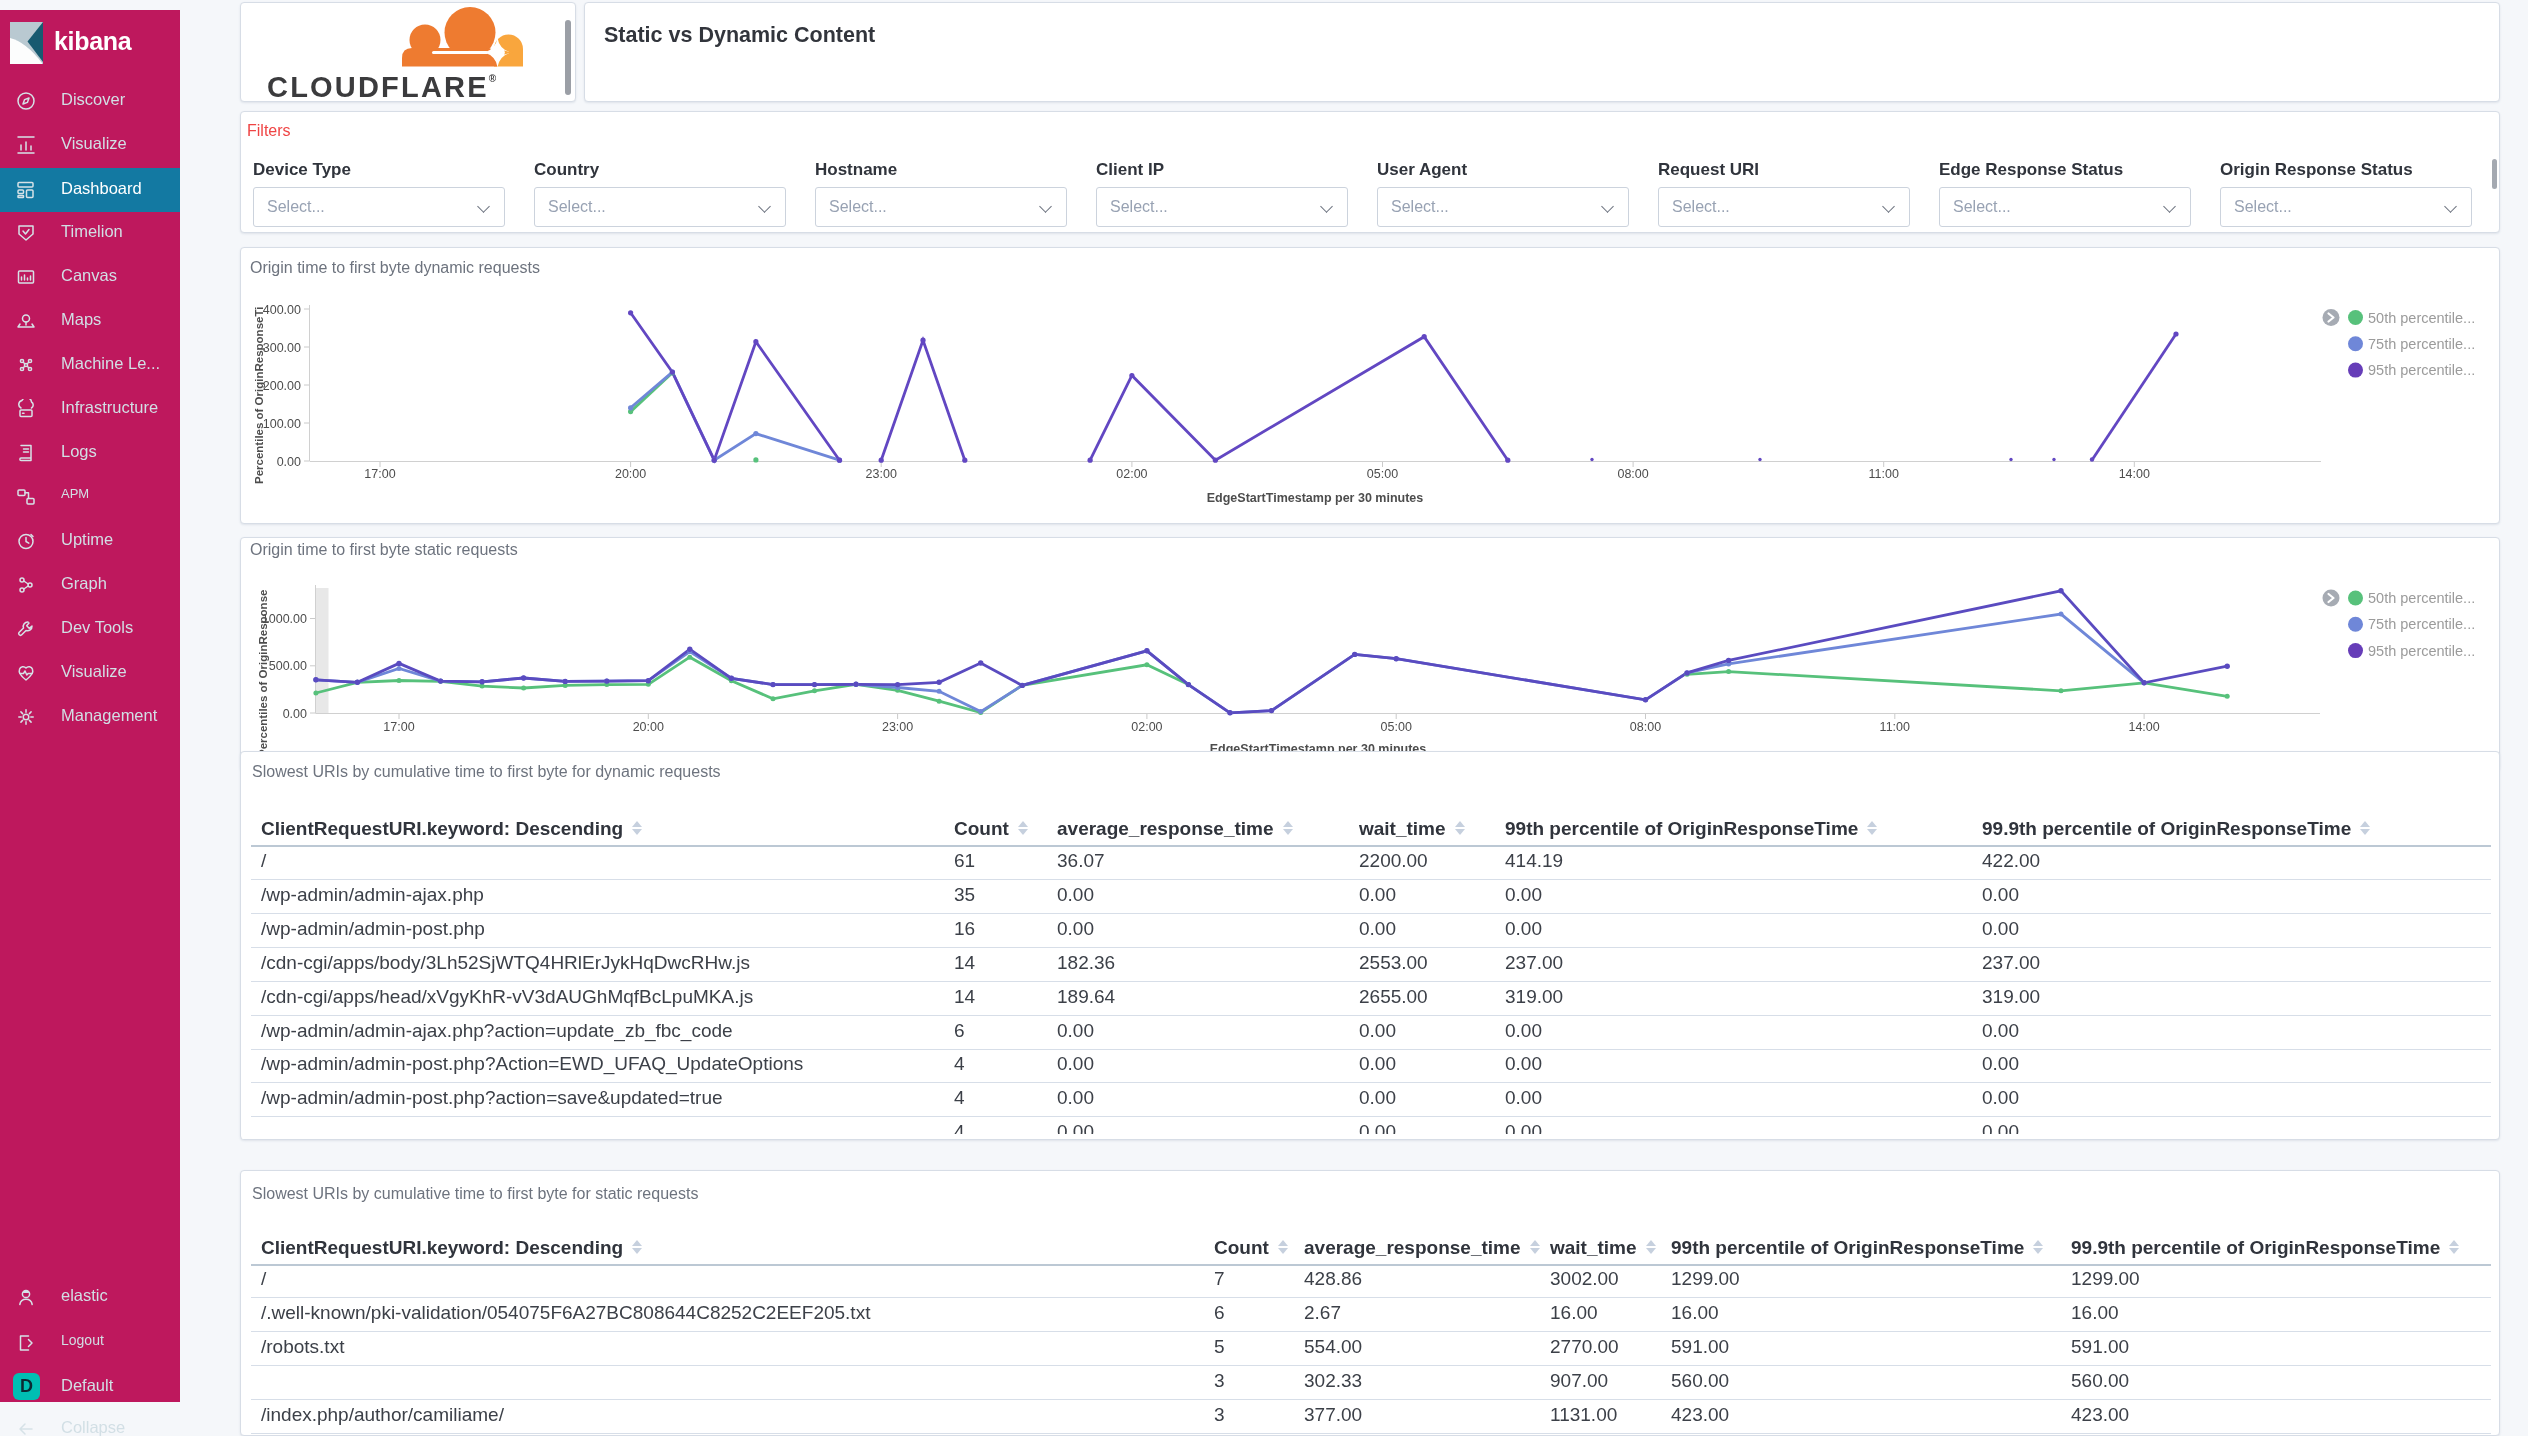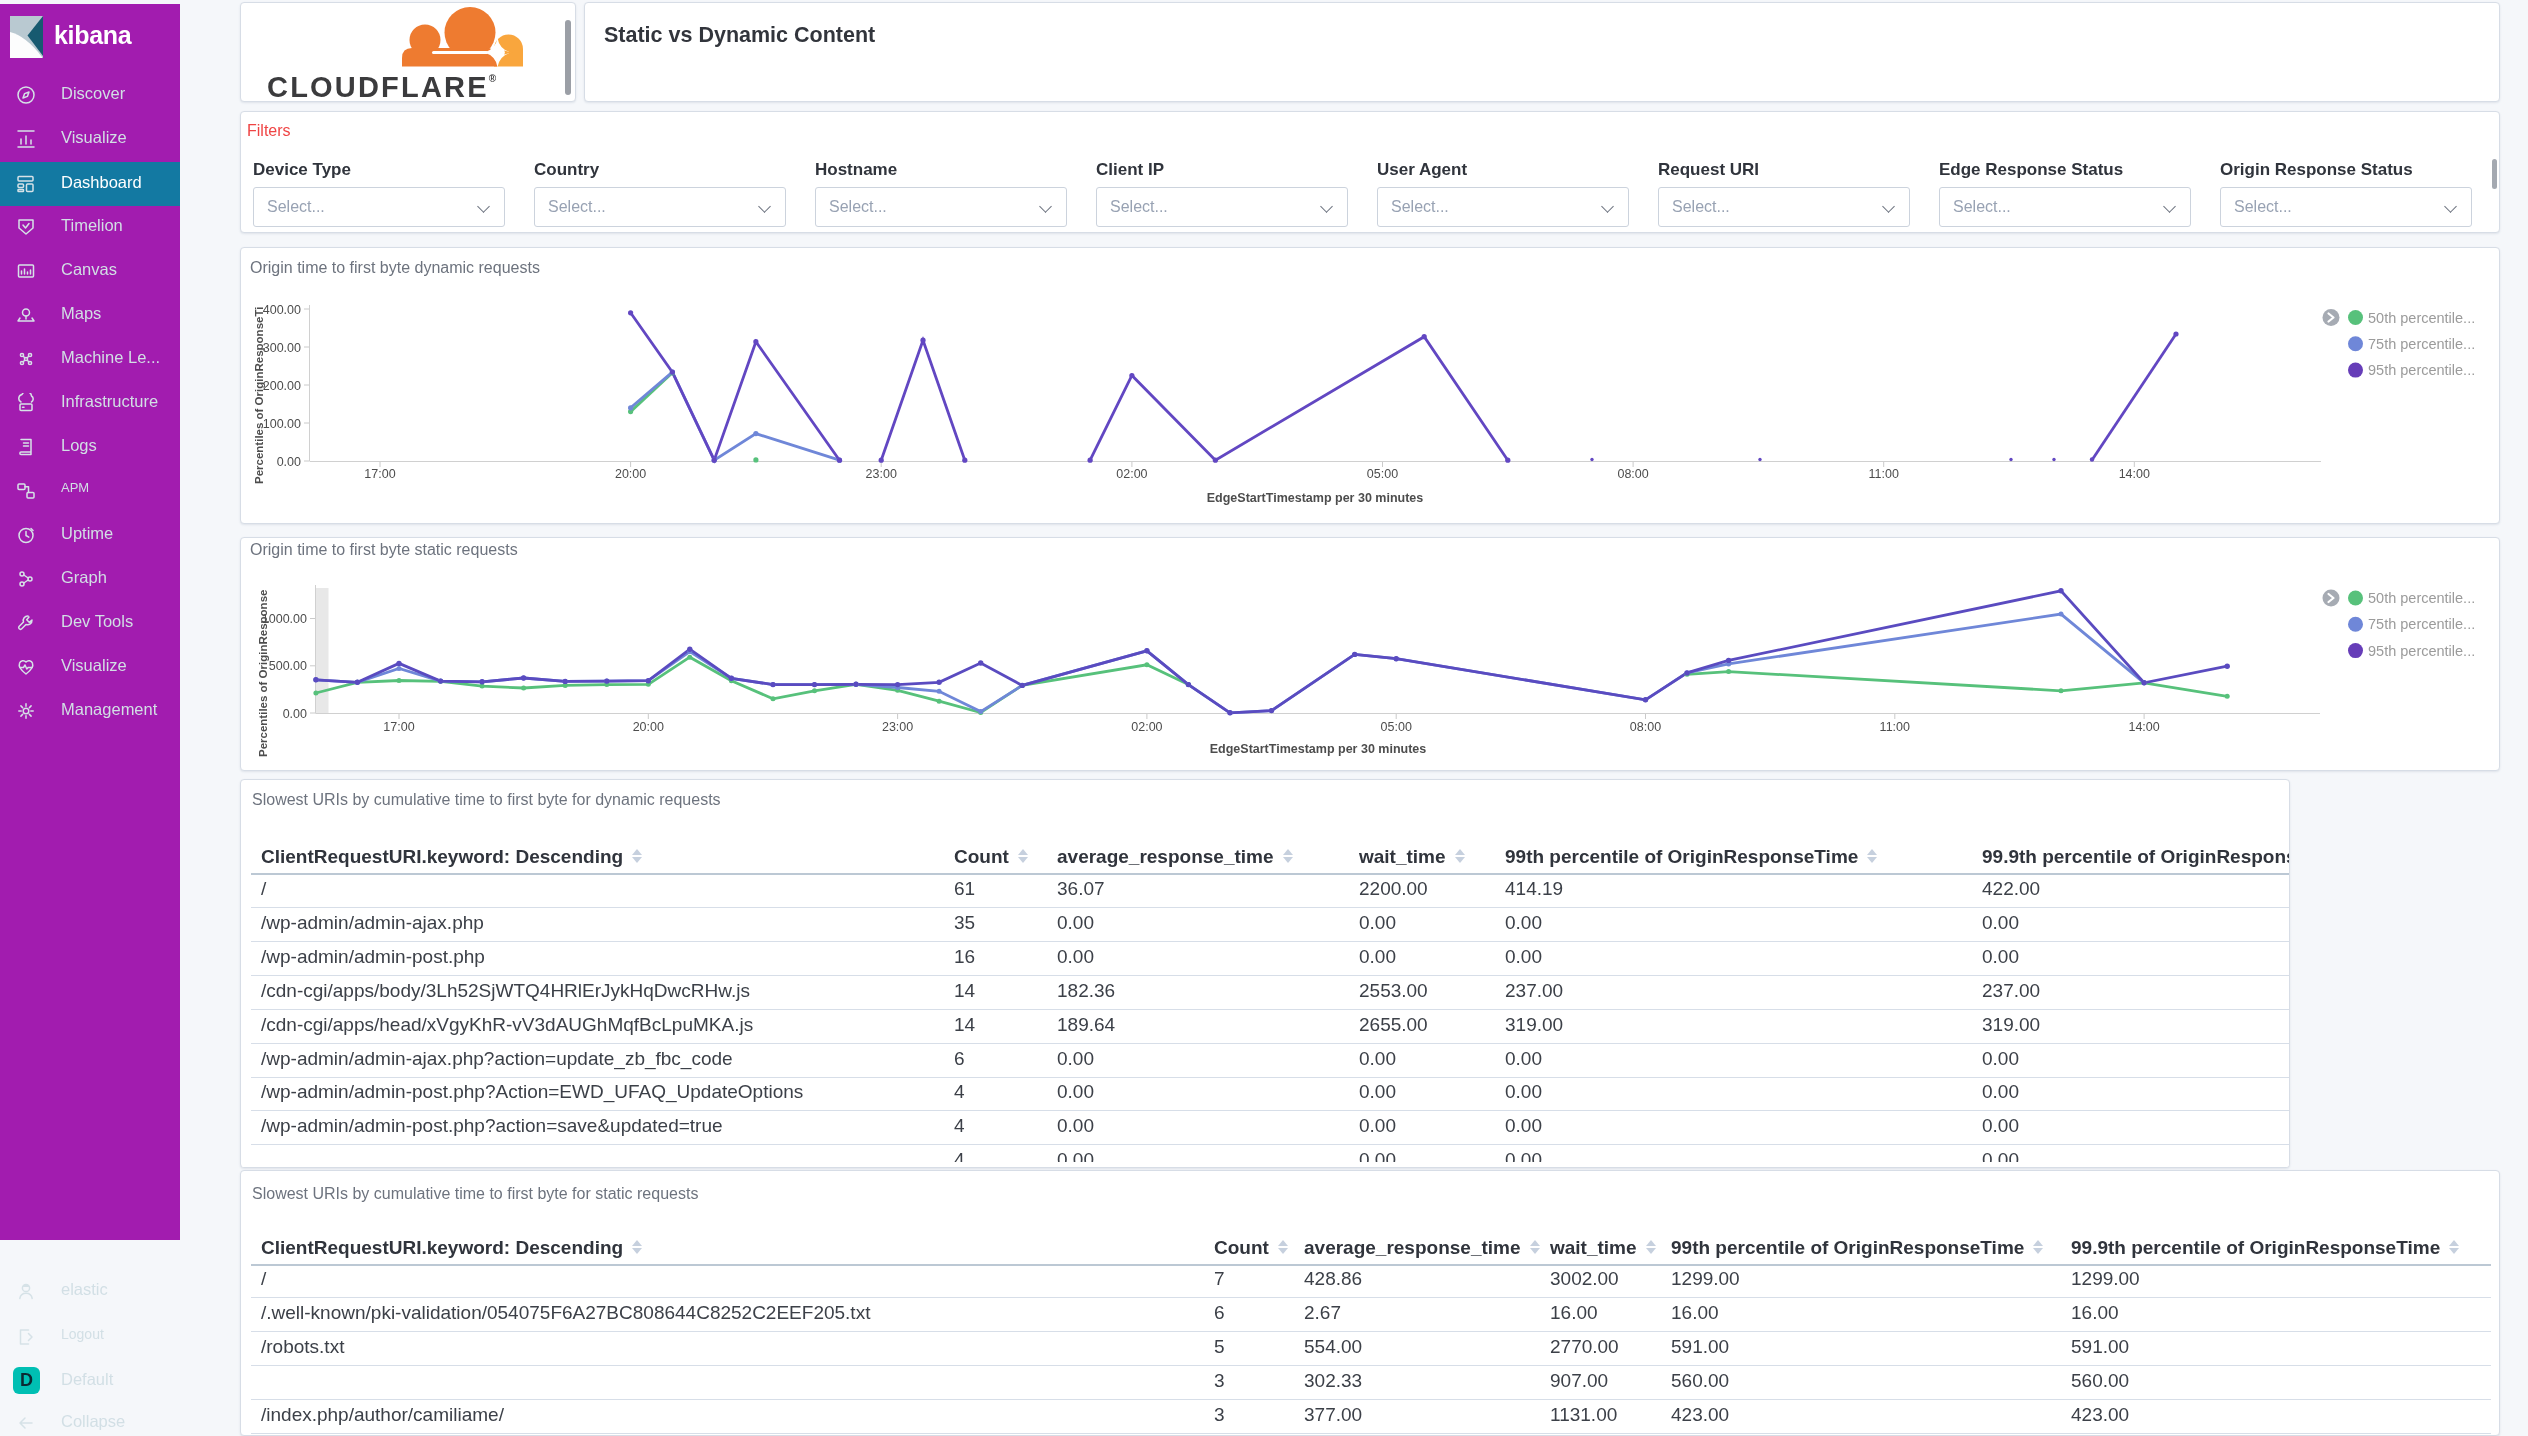--- a/index.html
+++ b/index.html
@@ -246,21 +246,21 @@
     <circle cx="2227.2" cy="666.2" r="2.7" fill="#5a4bc0"></circle>
     <circle cx="2331" cy="598" r="8.5" fill="#a6abb3"></circle>
     <path d="M2328.5 594 l5 4 l-5 4" stroke="#fff" stroke-width="2.2" fill="none" stroke-linecap="round" stroke-linejoin="round"></path>
     <circle cx="2355.5" cy="598.0" r="7.5" fill="#57c17b"></circle>
     <text x="2368" y="603.0" class="leg">50th percentile...</text>
     <circle cx="2355.5" cy="624.3" r="7.5" fill="#6f87d8"></circle>
     <text x="2368" y="629.3" class="leg">75th percentile...</text>
     <circle cx="2355.5" cy="650.6" r="7.5" fill="#663db8"></circle>
     <text x="2368" y="655.6" class="leg">95th percentile...</text>
   </svg>
-<div class="panel" style="left:240px;top:779px;width:2050px;height:389px;overflow:hidden">
+<div class="panel" style="left:240px;top:751px;width:2260px;height:389px;overflow:hidden">
     <div class="abs ptitle" style="left:11px;top:11px">Slowest URIs by cumulative time to first byte for dynamic requests</div>
     <div class="abs th" style="left:20px;top:66px">ClientRequestURI.keyword: Descending<span class="sort"><span class="su"></span><span class="sd"></span></span></div>
     <div class="abs th" style="left:713px;top:66px">Count<span class="sort"><span class="su"></span><span class="sd"></span></span></div>
     <div class="abs th" style="left:816px;top:66px">average_response_time<span class="sort"><span class="su"></span><span class="sd"></span></span></div>
     <div class="abs th" style="left:1118px;top:66px">wait_time<span class="sort"><span class="su"></span><span class="sd"></span></span></div>
     <div class="abs th" style="left:1264px;top:66px">99th percentile of OriginResponseTime<span class="sort"><span class="su"></span><span class="sd"></span></span></div>
     <div class="abs th" style="left:1741px;top:66px">99.9th percentile of OriginResponseTime<span class="sort"><span class="su"></span><span class="sd"></span></span></div>
     <div class="abs" style="left:10px;top:93px;width:2240px;height:2px;background:#bcc8d4"></div>
     <div class="abs td" style="left:20px;top:98.0px">/</div>
     <div class="abs td" style="left:713px;top:98.0px">61</div>
@@ -362,21 +362,21 @@
     <div class="abs td" style="left:1830px;top:198.7px">560.00</div>
     <div class="abs" style="left:10px;top:227.7px;width:2240px;height:1px;background:#d7dee8"></div>
     <div class="abs td" style="left:20px;top:232.6px">/index.php/author/camiliame/</div>
     <div class="abs td" style="left:973px;top:232.6px">3</div>
     <div class="abs td" style="left:1063px;top:232.6px">377.00</div>
     <div class="abs td" style="left:1309px;top:232.6px">1131.00</div>
     <div class="abs td" style="left:1430px;top:232.6px">423.00</div>
     <div class="abs td" style="left:1830px;top:232.6px">423.00</div>
     <div class="abs" style="left:10px;top:261.6px;width:2240px;height:1px;background:#d7dee8"></div>
   </div>
-<div class="abs" style="left:0;top:4px;width:180px;height:1236px;background:#a21caf">
+<div class="abs" style="left:0;top:10px;width:180px;height:1392px;background:#be185d">
     <div class="abs" style="left:0;top:158px;width:180px;height:44px;background:#1379a2"></div>
     <svg class="abs" style="left:10px;top:12px" width="33" height="42" viewBox="0 0 33 42">
 <rect width="33" height="42" fill="#b9c9d1"></rect>
 <path d="M0 16 Q16 20 32 41 L32 42 L0 42 Z" fill="#ffffff" opacity="0.96"></path>
 <path d="M33 0 L17.5 19.5 L33 40 Z" fill="#175a70"></path>
 </svg>
     <div class="abs" style="left:54px;top:17px;font-size:25px;font-weight:700;color:#fff;letter-spacing:-.3px">kibana</div>
     <svg class="abs" style="left:16px;top:81px" width="20" height="20" viewBox="0 0 20 20">
       <circle cx="10" cy="10" r="8" stroke="#d6e2e7" stroke-width="1.5" fill="none" stroke-linecap="round" stroke-linejoin="round"></circle>
       <path d="M13 7 L11.4 11.4 L7 13 L8.6 8.6 Z" stroke="#d6e2e7" stroke-width="1.5" fill="none" stroke-linecap="round" stroke-linejoin="round"></path>

